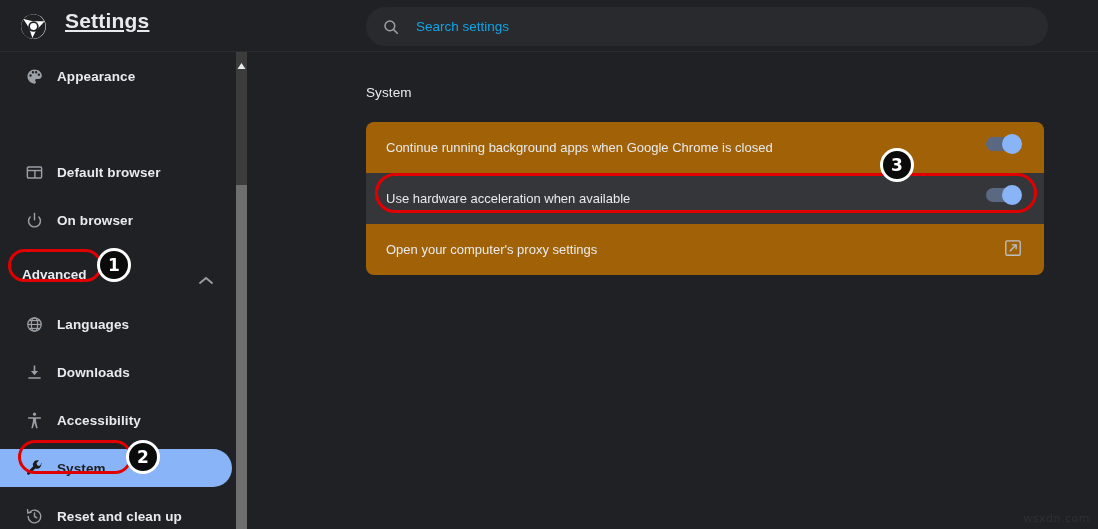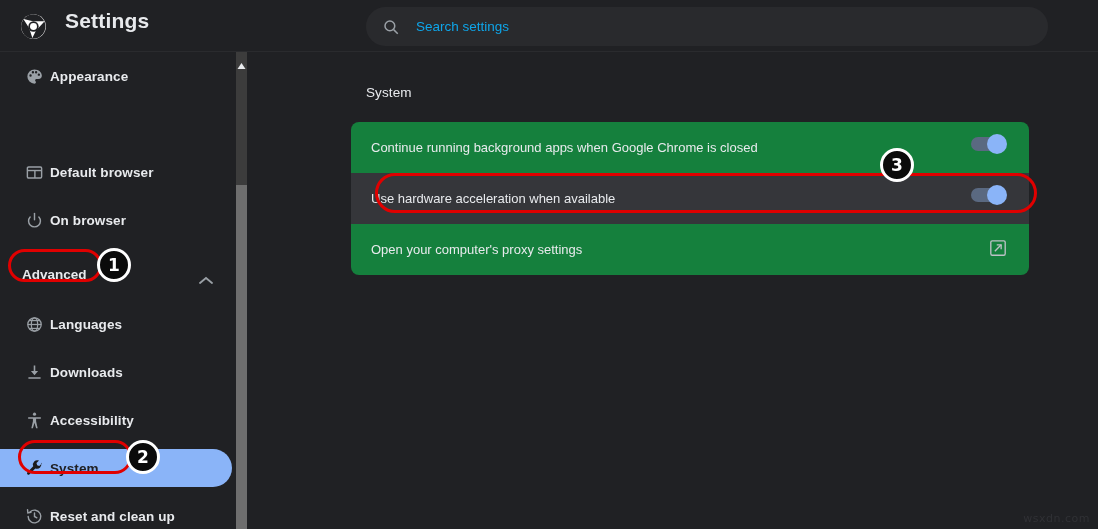--- a/index.html
+++ b/index.html
@@ -20,20 +20,21 @@
     z-index: 8;
   }
   .chrome-logo {
     position: absolute; left: 20px; top: 13px;
     width: 27px; height: 27px;
   }
   .app-title {
     position: absolute; left: 65px; top: 9px;
     font-size: 21px; font-weight: 700; color: #e8eaed;
     letter-spacing: .2px;
+    text-decoration: underline;
   }
   .searchbar {
     position: absolute; left: 366px; top: 7px;
     width: 682px; height: 39px;
     background: #292a2d; border-radius: 20px;
     display: flex; align-items: center;
   }
   .search-icon { margin-left: 16px; width: 18px; height: 18px; display: block; }
   .search-placeholder {
     margin-left: 16px; font-size: 13.5px; color: #0ea5e9;
@@ -67,21 +68,21 @@
   .nav-item {
     position: absolute; left: 0; width: 232px; height: 48px;
     display: flex; align-items: center;
   }
   .nav-icon {
     position: absolute; left: 24px; width: 20px; height: 20px;
     display: flex; align-items: center; justify-content: center;
     color: #9aa0a6;
   }
   .nav-label {
-    position: absolute; left: 50px;
+    position: absolute; left: 57px;
     font-size: 13.5px; font-weight: 700; color: #e8eaed;
     letter-spacing: .1px;
   }
   .nav-item.selected .nav-pill {
     position: absolute; left: 0; top: 5px; width: 232px; height: 38px;
     background: #8ab4f8; border-radius: 0 19px 19px 0;
   }
   .nav-item.selected .nav-label { color: #202124; z-index: 2; }
   .nav-item.selected .nav-icon { color: #1b1b1b; z-index: 2; }
 
@@ -115,23 +116,23 @@
   .content {
     position: absolute; left: 249px; top: 52px;
     width: 849px; height: 477px; background: #202124;
     z-index: 4;
   }
   .section-title {
     position: absolute; left: 117px; top: 33px;
     font-size: 13.5px; color: #e8eaed; letter-spacing: .1px;
   }
   .card {
-    position: absolute; left: 102px; top: 70px;
+    position: absolute; left: 117px; top: 70px;
     width: 678px; height: 153px;
-    background: #15803d; border-radius: 8px; overflow: hidden;
+    background: #a16207; border-radius: 8px; overflow: hidden;
   }
   .card-row {
     position: absolute; left: 0; width: 678px; height: 51px;
     display: flex; align-items: center;
   }
   .card-row.hover { background: #35363a; }
   .row-label {
     position: absolute; left: 20px;
     font-size: 13px; color: #e8eaed;
   }

